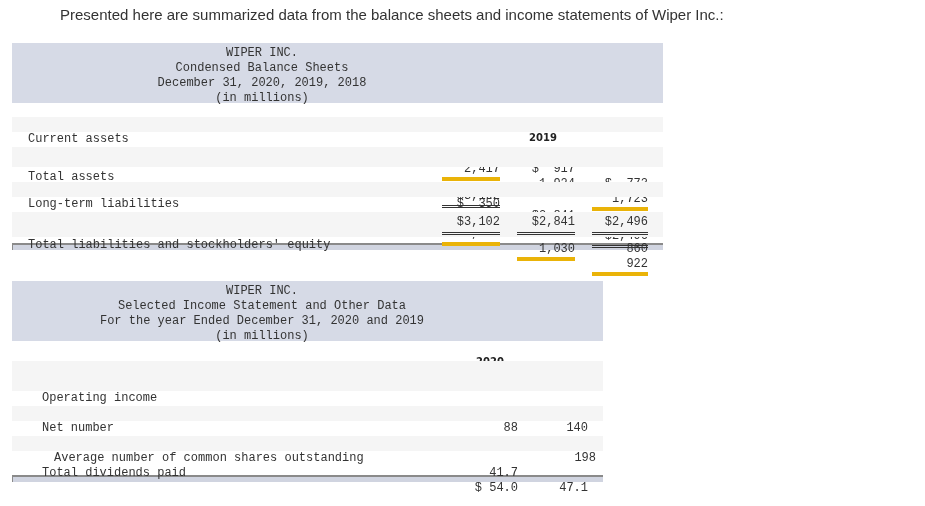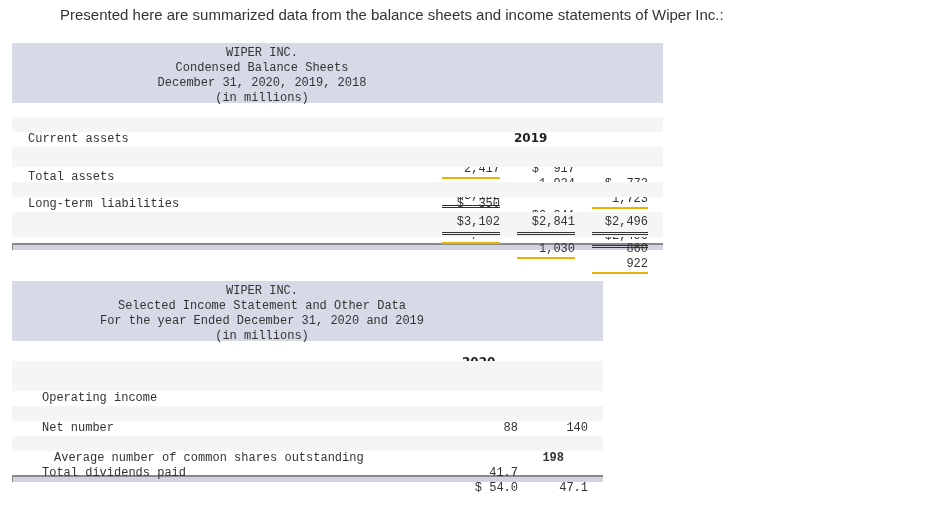--- a/index.html
+++ b/index.html
@@ -15,22 +15,22 @@
     .tbl-wrap { position: absolute; left: 12px; }
     .mono { font-family: "Liberation Mono", "DejaVu Sans Mono", monospace; font-size: 12px; color: #333; }
     .hdr {
       background: #d6dae6; text-align: center; line-height: 15px; padding-top: 3px; padding-bottom: 2px;
     }
     .row { position: relative; height: 15px; line-height: 15px; white-space: pre; }
     .row.alt { background: #f5f5f5; }
     .row.tall { height: 20px; line-height: 20px; }
     .lbl { position: absolute; }
     .num { position: absolute; text-align: right; }
-    .yr { position: absolute; text-align: left; font-family: "DejaVu Sans", sans-serif; font-weight: bold; font-size: 12px; color: #222; }
-    .ul { border-bottom: 2px solid #eab308; }
+    .yr { position: absolute; text-align: center; font-family: "DejaVu Sans", sans-serif; font-weight: bold; font-size: 10px; color: #222; }
+    .ul { border-bottom: 4px solid #eab308; }
     .dul { border-bottom: 3px double #333; }
     .foot {
       height: 7px; background: #d0d4e0; border-top: 2px solid #8a8a8a; border-left: 1px solid #8a8a8a;
     }
   </style>
 </head>
 <body>
 
 <div class="intro">Presented here are summarized data from the balance sheets and income statements of Wiper Inc.:</div>
 
@@ -76,20 +76,21 @@
     <span class="num" style="left:505px; width:58px;">995</span>
     <span class="num" style="left:580px; width:56px;">860</span>
   </div>
   <div class="row">
     <span class="lbl" style="left:16px;">Stockholders’ equity</span>
     <span class="num ul" style="left:430px; width:58px;">1,011</span>
     <span class="num ul" style="left:505px; width:58px;">1,030</span>
     <span class="num ul" style="left:580px; width:56px;">922</span>
   </div>
   <div class="row alt" style="height:25px; line-height:22px;">
+    <span class="lbl" style="left:16px;">Total liabilities and stockholders' equity</span>
     <span class="num dul" style="left:430px; width:58px; line-height:20px; top:0;">$3,102</span>
     <span class="num dul" style="left:505px; width:58px; line-height:20px; top:0;">$2,841</span>
     <span class="num dul" style="left:580px; width:56px; line-height:20px; top:0;">$2,496</span>
   </div>
   <div style="height:6px;"></div>
   <div class="foot"></div>
 </div>
 
 <div class="tbl-wrap mono" style="top:281px; width:591px;">
   <div class="hdr" style="height:60px;">
@@ -111,21 +112,21 @@
     <span class="num" style="left:520px; width:56px;">140</span>
   </div>
   <div class="row">
     <span class="lbl" style="left:30px;">Interest expense</span>
     <span class="num" style="left:450px; width:56px;">88</span>
     <span class="num" style="left:520px; width:56px;">69</span>
   </div>
   <div class="row alt">
     <span class="lbl" style="left:30px;">Net number</span>
     <span class="num" style="left:450px; width:56px;">203</span>
-    <span class="num" style="left:496px; width:56px;font-weight:bold;">198</span>
+    <span class="num" style="left:528px; width:56px;">198</span>
   </div>
   <div class="row">
     <span class="lbl" style="left:16px;">Other data:</span>
   </div>
   <div class="row alt">
     <span class="lbl" style="left:42px;">Average number of common shares outstanding</span>
     <span class="num" style="left:450px; width:56px;">41.7</span>
     <span class="num" style="left:520px; width:56px;">47.1</span>
   </div>
   <div class="row">

